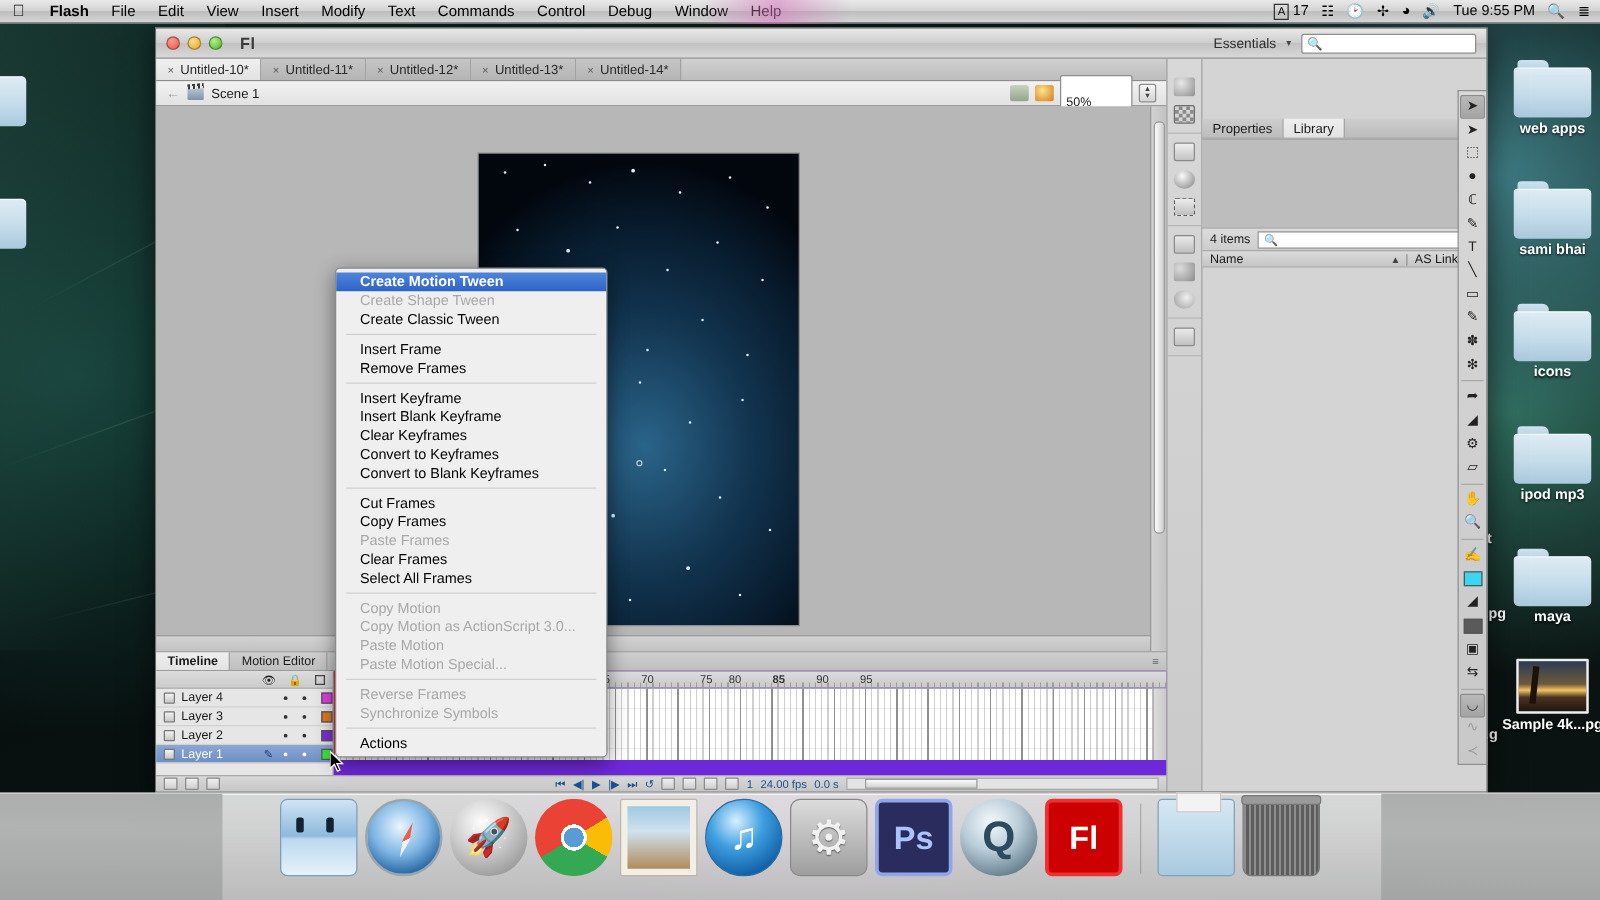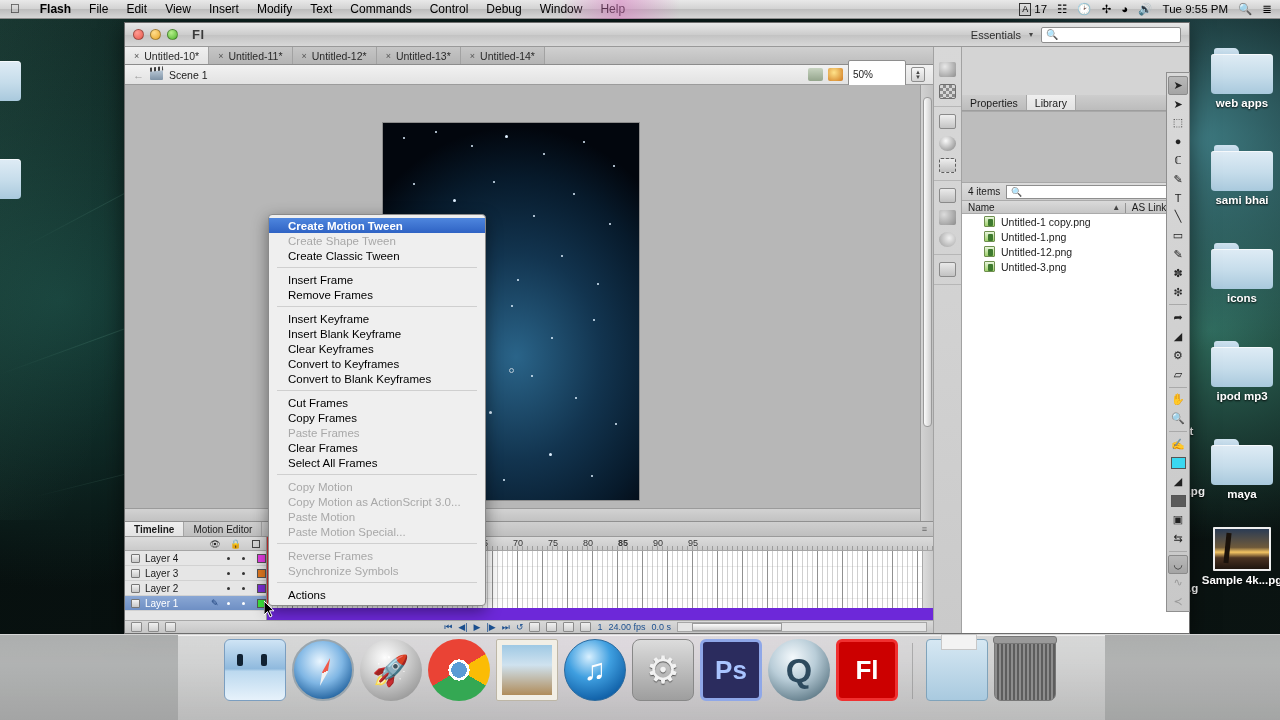--- a/index.html
+++ b/index.html
@@ -192,21 +192,21 @@
     font-size:10.5px;
   }
   .fl-editbar .back{ color:#9a9a9a; font-size:11px; }
   .scene-ico{ width:13px;height:10px;background:linear-gradient(180deg,#b9c8d6,#7f93a6); position:relative;border-radius:1px;}
   .scene-ico:before{content:"";position:absolute;left:0;top:-3px;width:13px;height:4px;background:repeating-linear-gradient(90deg,#3c3c3c 0 2px,#e9e9e9 2px 4px);transform:rotate(-6deg);}
   .eb-right{ margin-left:auto; display:flex; align-items:center; gap:5px;}
   .eb-icon{width:15px;height:13px;border-radius:2px;}
   .eb-icon.scene{background:linear-gradient(180deg,#c7d3c0,#94a58c);}
   .eb-icon.symb{background:radial-gradient(circle at 40% 35%,#ffe38a,#d07a1f);}
   .zoombox{ width:58px;height:29px;background:#fff;border:1px solid #8e8e8e;border-radius:2px;
-     display:flex;align-items:center;padding:0 4px;font-size:10px;}
+     display:flex;align-items:flex-end;padding:0 4px;font-size:10px;}
   .stepper{width:14px;height:15px;background:linear-gradient(180deg,#f6f6f6,#d4d4d4);border:1px solid #8e8e8e;border-radius:2px;
      display:flex;flex-direction:column;align-items:center;justify-content:center;font-size:6px;line-height:5px;color:#444;}
 
   
   .fl-stagewrap{ flex:1; background:#b7b7b7; position:relative; min-height:0; overflow:hidden;}
   .fl-stage{
     position:absolute; left:258px; top:38px; width:256px; height:377px;
     background: radial-gradient(ellipse 190px 230px at 52% 62%, #2a6489 0%, #12344f 45%, #071a2b 78%, #02060d 100%);
     box-shadow: 0 0 0 1px #8d8d8d;
     overflow:hidden;
@@ -605,21 +605,21 @@
           <div class="tl-frames">
             <div class="ruler">
               <span class="tk" style="left:4px;">5</span>
               <span class="tk" style="left:41px;">40</span>
               <span class="tk" style="left:76px;">45</span>
               <span class="tk" style="left:111px;">50</span>
               <span class="tk" style="left:146px;">55</span>
               <span class="tk" style="left:181px;">60</span>
               <span class="tk" style="left:216px;">65</span>
               <span class="tk" style="left:251px;">70</span>
-              <span class="tk" style="left:286px;">75</span>
+              <span class="tk" style="left:298px;">75</span>
               <span class="tk" style="left:321px;">80</span>
               <span class="tk" style="left:356px;font-weight:bold;">85</span>
               <span class="tk" style="left:391px;">90</span>
               <span class="tk" style="left:426px;">95</span>
               <div class="ticks"></div>
             </div>
             <div class="framegrid"></div>
             <div class="playhead" style="left:0px;">
                 <div class="head"></div>
               </div>
@@ -690,38 +690,20 @@
         </div>
       </div>
 
       <div class="lib-colhead">
         <span>Name</span>
         <span class="sortarrow">▲</span>
         <span style="color:#888;">|</span>
         <span style="margin-left:5px;">AS Linkage</span>
       </div>
 
-      <div class="lib-list">
-        <div class="lib-item">
-          <span class="png-ico"></span>
-          <span>Untitled-1 copy.png</span>
-        </div>
-        <div class="lib-item">
-          <span class="png-ico"></span>
-          <span>Untitled-1.png</span>
-        </div>
-        <div class="lib-item">
-          <span class="png-ico"></span>
-          <span>Untitled-12.png</span>
-        </div>
-        <div class="lib-item">
-          <span class="png-ico"></span>
-          <span>Untitled-3.png</span>
-        </div>
-      </div>
     </div>
   </div>
 </div>
 
 <div id="tools">
   <div class="tool active">➤</div>
   <div class="tool">➤</div>
   <div class="tool">⬚</div>
   <div class="tool">●</div>
   <div class="tool">ℂ</div>

